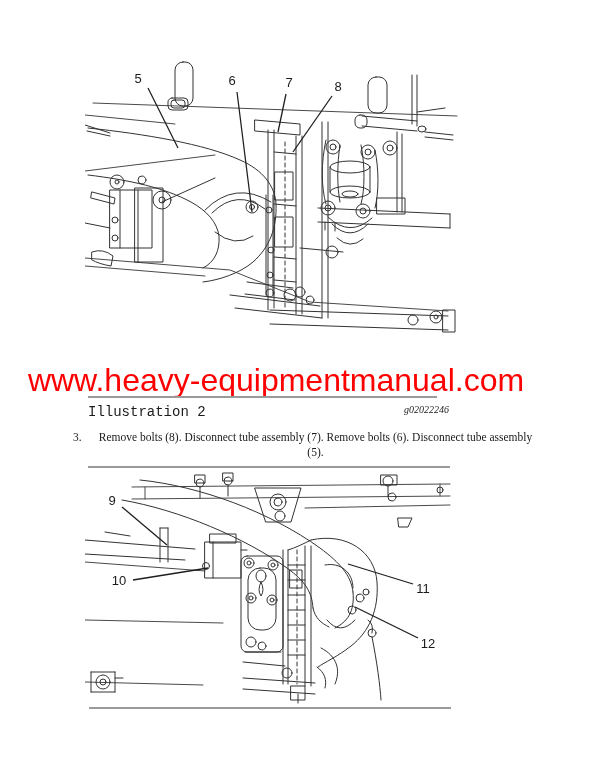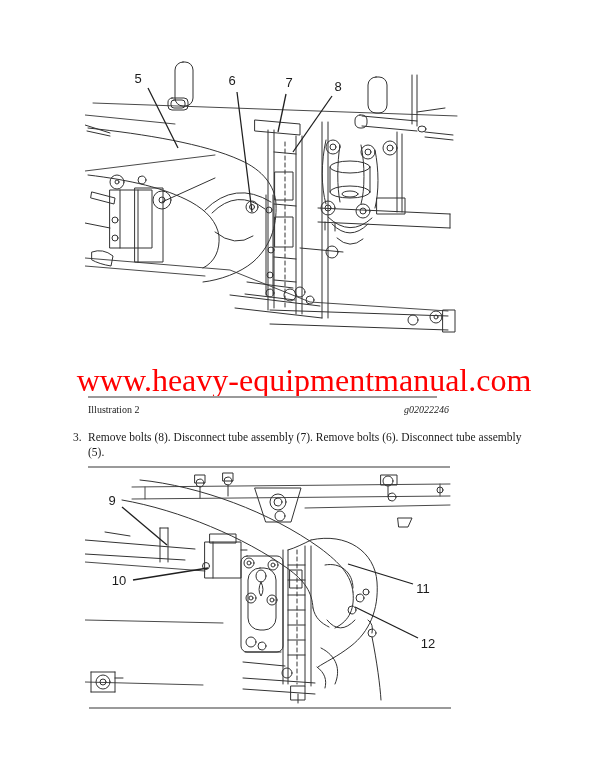--- a/index.html
+++ b/index.html
@@ -7,31 +7,31 @@
         font-family:"Liberation Serif",serif;color:#1a1a1a;}
   .ill{position:absolute;}
   .ill-top{left:85px;top:52px;}
   .ill-bottom{left:85px;top:470px;}
   .art{stroke:#333;fill:none;stroke-width:1;stroke-linecap:round;stroke-linejoin:round;}
   .art-light{stroke:#4a4a4a;}
   .leader{stroke:#1f1f1f;stroke-width:1.3;fill:none;}
   .callout{font-family:"Liberation Sans",sans-serif;font-size:13px;fill:#1a1a1a;
            text-anchor:middle;stroke:none;}
   .watermark{position:absolute;left:0;top:364px;width:552px;text-align:center;
-             font-family:Liberation Serif, serif;font-size:32px;line-height:1;
-             color:#ff0000;z-index:2;white-space:nowrap;margin-left:28px;}
+             font-family:Liberation Sans, sans-serif;font-size:32px;line-height:1;
+             color:#ff0000;z-index:2;white-space:nowrap;}
   .rule{position:absolute;height:2px;background:#9a9a9a;z-index:3;}
   .rule-1{left:88px;top:396px;width:349px;}
   .rule-2{left:88px;top:466px;width:362px;}
   .rule-3{left:89px;top:707px;width:362px;}
-  .caption-title{position:absolute;left:88px;top:404px;font-size:10px;z-index:4;}
+  .caption-title{position:absolute;left:88px;top:404px;font-size:14px;z-index:4;font-family:Liberation Mono, monospace;}
   .caption-id{position:absolute;left:404px;top:404px;font-size:10px;z-index:4;font-style:italic;}
   .step{position:absolute;left:73px;top:430px;width:470px;font-size:11.5px;line-height:15px;}
   .step-num{position:absolute;left:0;top:0;}
-  .step-lines{display:block;margin-left:15px;}
+  .step-lines{display:block;margin-left:15px;text-align:center;}
   .step-lines span{display:block;white-space:nowrap;}
 </style>
 </head>
 <body>
 
 <div class="page">
 
   <svg class="ill ill-top" width="380" height="292" viewBox="0 0 380 292">
     <g class="art art-light">
       <path d="M8,51 L372,64"></path>

